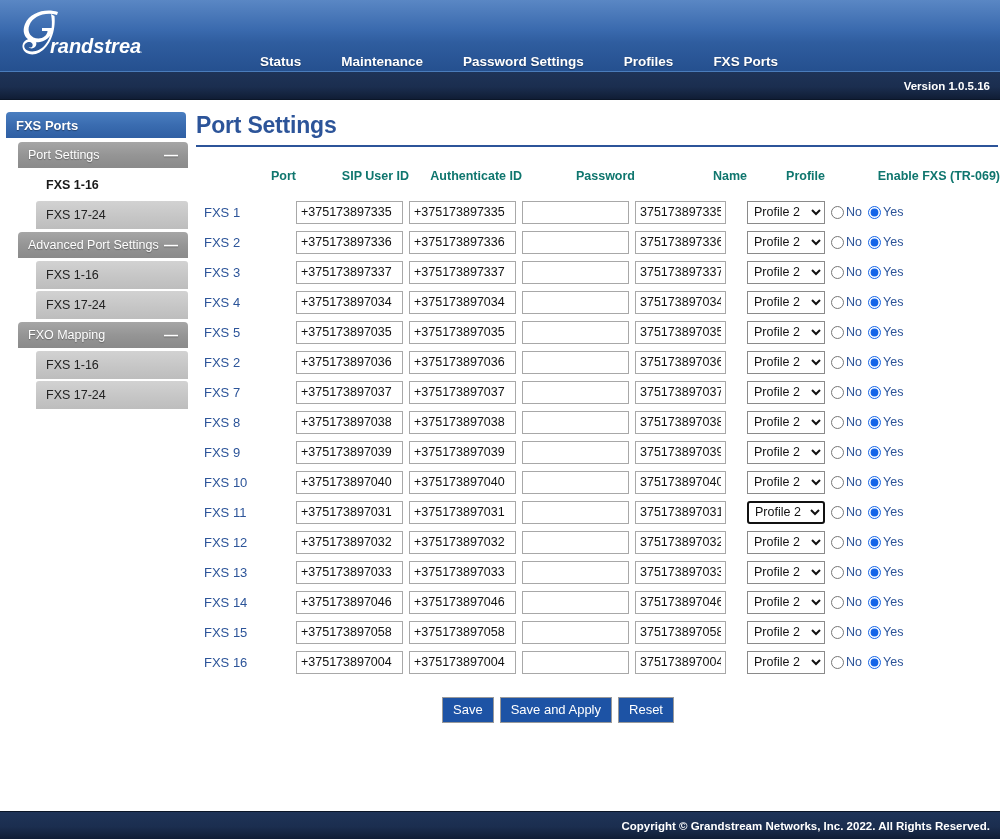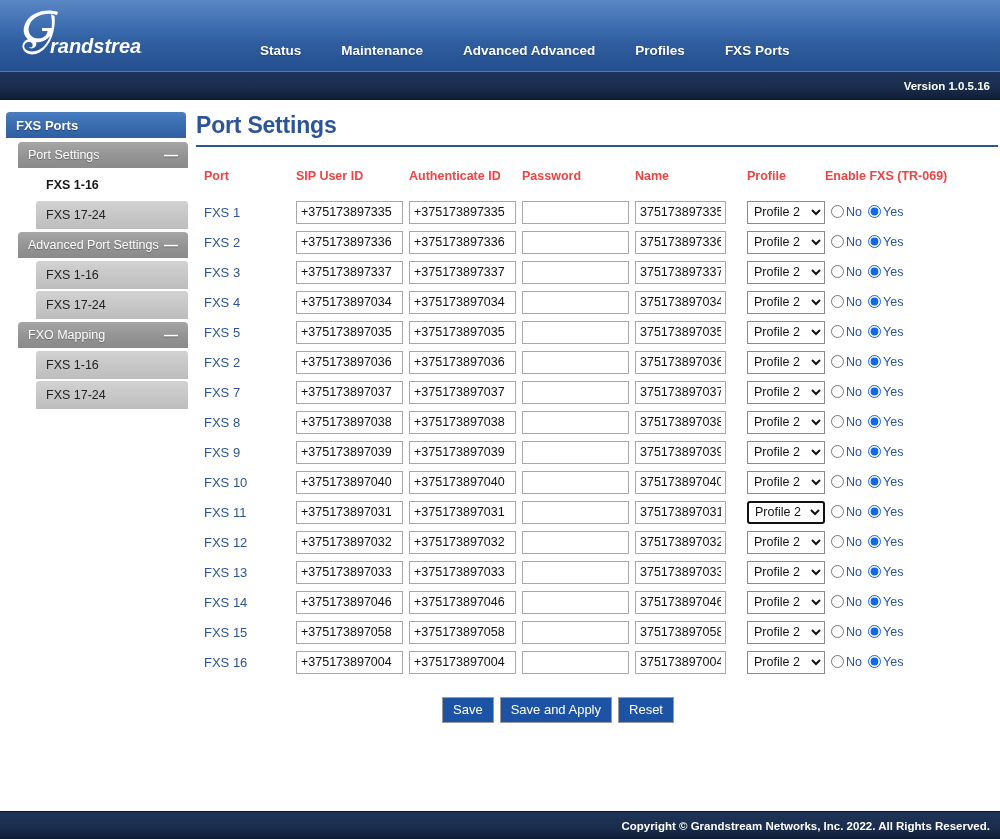--- a/index.html
+++ b/index.html
@@ -28,21 +28,20 @@
     width: 130px;
     height: 58px;
   }
   .logo svg { display: block; }
 
   .nav {
     margin-left: 240px;
     display: flex;
     align-items: flex-end;
     gap: 0;
-    padding-bottom: 11px;
   }
   .nav-item {
     color: #ffffff;
     font-size: 13.5px;
     font-weight: bold;
     padding: 2px 20px;
     white-space: nowrap;
     cursor: pointer;
     text-shadow: 0 1px 1px rgba(0,0,0,0.35);
   }
@@ -152,22 +151,22 @@
     margin-bottom: 22px;
     margin-right: 2px;
   }
 
   
   table.ports {
     border-collapse: collapse;
     width: 100%;
   }
   table.ports th {
-    text-align: left;
-    color: #ef4444;
+    text-align: right;
+    color: #0f766e;
     font-size: 12.5px;
     font-weight: bold;
     padding: 0 0 14px 0;
     white-space: nowrap;
   }
   table.ports td {
     padding: 3.5px 0;
     vertical-align: middle;
     white-space: nowrap;
   }
@@ -221,21 +220,21 @@
   }
 
   .radio-wrap {
     display: flex;
     align-items: center;
     gap: 0;
     padding-left: 6px;
   }
   .radio-grp {
     display: flex;
-    align-items: flex-start;
+    align-items: flex-end;
     margin-right: 6px;
   }
   .radio-grp input[type=radio] {
     width: 13px; height: 13px;
     margin: 0 2px 0 0;
     accent-color: #1565e8;
     cursor: pointer;
   }
   .radio-grp label {
     color: #2c5499;
@@ -288,21 +287,21 @@
         <path d="M46 8 C34 4, 18 8, 13 20 C8 32, 18 40, 28 38 C36 36.5, 41 30, 40 24 L30 24 L30 27 L35.5 27 C35.5 31, 31 34.5, 26.5 34.5 C19 34.5, 14.5 28, 17.5 21 C21 12.5, 33 7.5, 45 11 Z"></path>
         <path d="M39 10 C41 20, 40 33, 33 41 C28.5 46.5, 21 49, 15.5 46.5 C11.5 44.7, 11 40, 15 38.5 C18.5 37.2, 21.5 39.5, 20.5 42 C19.8 43.8, 17.5 44, 16.5 42.8 C17.8 44.8, 21 45, 23 43 C26 40, 24 35, 19 34.8 C13 34.6, 9 40, 11 45 C13.2 50.5, 21 52, 27.5 48.5 C38 42.8, 44 27, 42.5 12 Z"></path>
       </g>
       <text x="38" y="49" font-family="Liberation Sans, sans-serif" font-size="20" font-weight="bold" font-style="italic" fill="#ffffff">randstream</text>
     </svg>
   </div>
 
   <div class="nav">
     <div class="nav-item">Status</div>
     <div class="nav-item">Maintenance</div>
-    <div class="nav-item">Advanced Advanced</div>
+    <div class="nav-item">Password Settings</div>
     <div class="nav-item">Profiles</div>
     <div class="nav-item">FXS Ports</div>
   </div>
 </div>
 
 <div class="versionbar">
   <span class="version-text">Version 1.0.5.16</span>
 </div>
 
 <div class="page">

